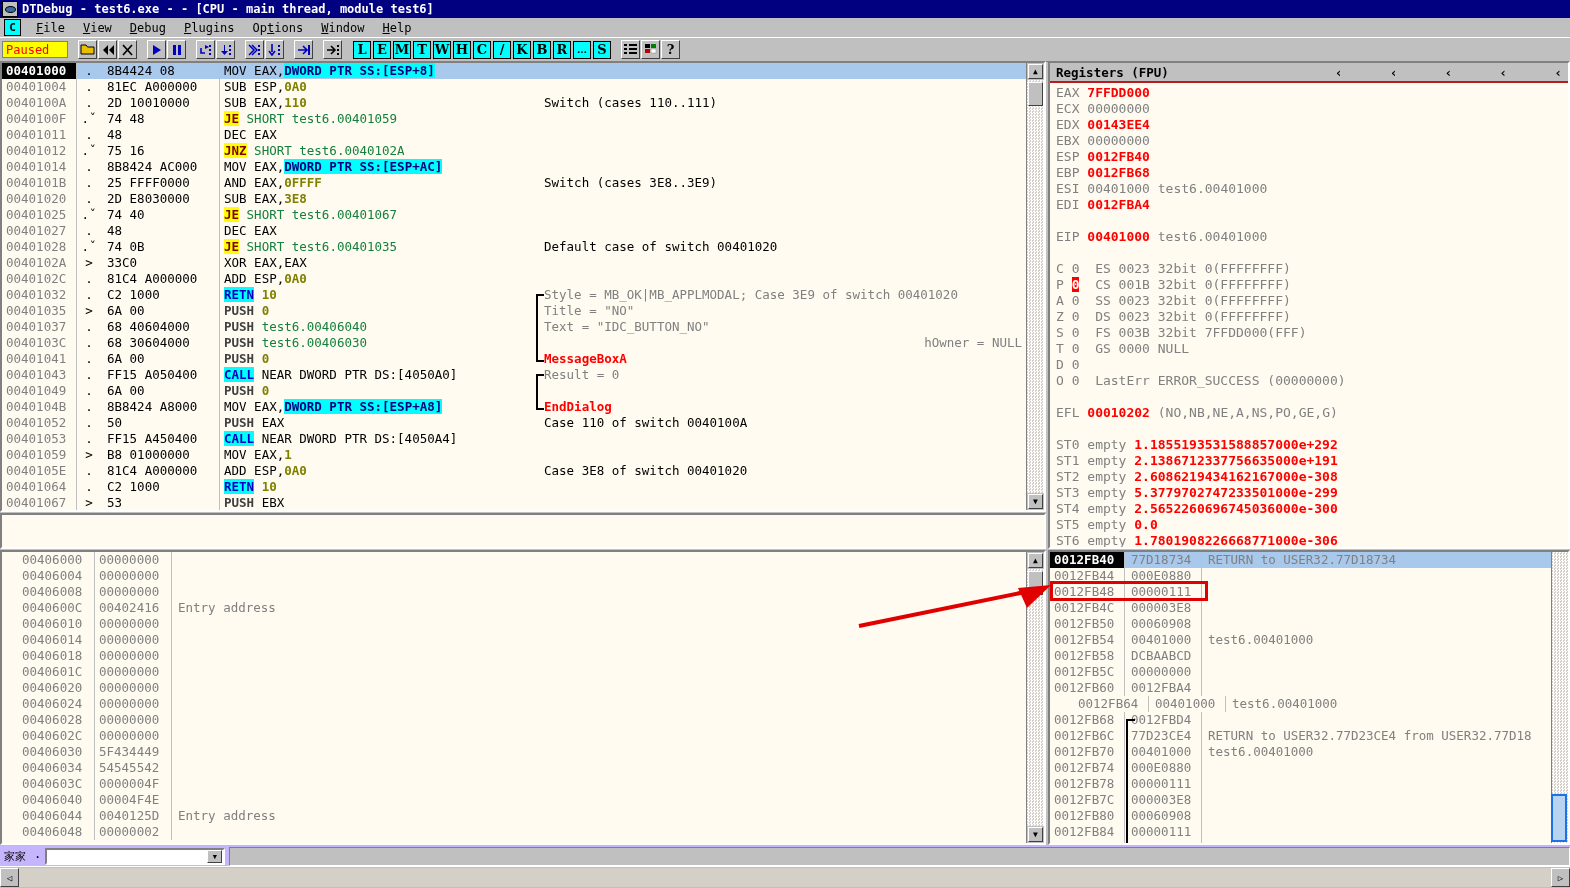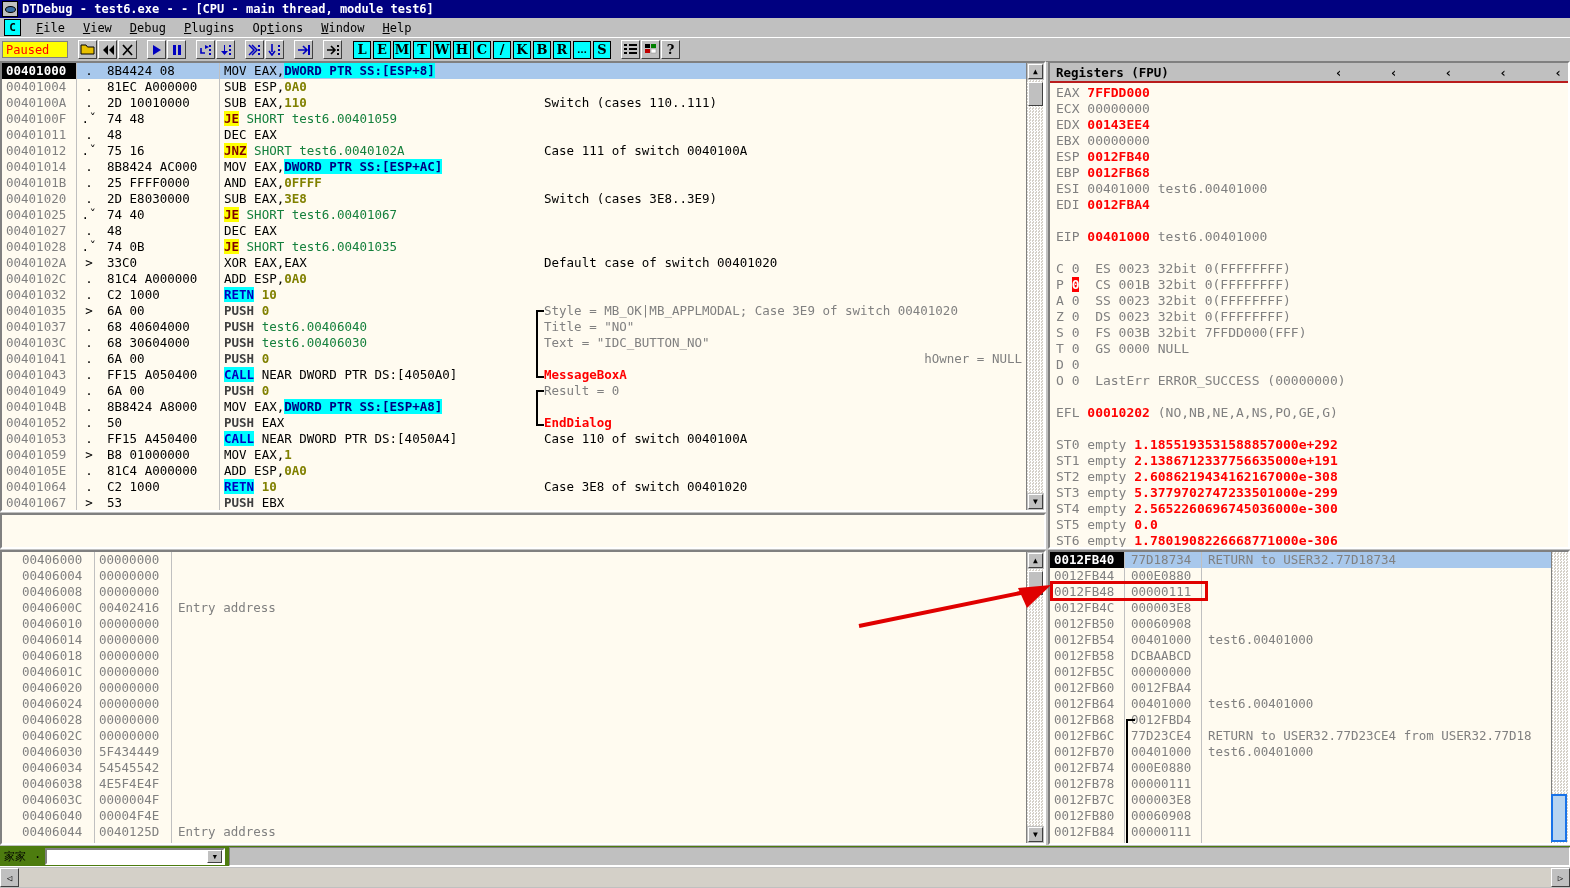--- a/index.html
+++ b/index.html
@@ -107,21 +107,21 @@
   .d-hex{color:#808080;width:76px;padding-left:4px;box-sizing:border-box;}
   .d-txt{color:#808080;padding-left:6px;}
 
   
   .s-addr{color:#808080;width:74px;padding-left:4px;box-sizing:border-box;}
   .s-val{color:#808080;width:76px;padding-left:6px;box-sizing:border-box;}
   .s-cmt{color:#808080;padding-left:6px;}
   .s-addr.sel{background:#000;color:#fff;font-weight:bold;}
 
   
-  .botbar{position:absolute;left:0;bottom:21px;width:1570px;height:21px;background:#4d7c0f;
+  .botbar{position:absolute;left:0;bottom:21px;width:1570px;height:21px;background:#c4b5fd;
           display:flex;align-items:center;}
   .combo{width:180px;height:17px;background:#fff;border:2px solid;
          border-color:#808080 #fff #fff #808080;display:flex;align-items:center;
          justify-content:flex-end;box-sizing:border-box;margin-left:4px;}
   .combo .arr{width:15px;height:13px;background:#c0c0c0;margin-right:1px;
          border-top:1px solid #fff;border-left:1px solid #fff;
          border-right:1px solid #404040;border-bottom:1px solid #404040;
          display:flex;align-items:center;justify-content:center;font-size:7px;box-sizing:border-box;}
   .statusfield{flex:1;height:19px;background:#c0c0c0;border:1px solid;
          border-color:#808080 #fff #fff #808080;margin-left:4px;box-sizing:border-box;}
@@ -309,21 +309,20 @@
         <div class="row"><span class="addr">0040105E</span><span class="sep"></span><span class="mark">.</span><span class="hex">81C4 A000000</span><span class="sep"></span><span class="mnem"><span>ADD ESP,</span><span class="k-num">0A0</span></span></div>
         <div class="row"><span class="addr">00401064</span><span class="sep"></span><span class="mark">.</span><span class="hex">C2 1000</span><span class="sep"></span><span class="mnem"><span class="k-ret">RETN</span><span> </span><span class="k-num">10</span></span></div>
         <div class="row"><span class="addr">00401067</span><span class="sep"></span><span class="mark">&gt;</span><span class="hex">53</span><span class="sep"></span><span class="mnem"><span class="k-blue">PUSH</span><span> EBX</span></span></div>
       </div>
     <div class="cmt-col" id="disasm-comments">
         <div class="cmt" style="position: relative;">&nbsp;</div>
         <div class="cmt" style="position: relative;">&nbsp;</div>
         <div class="cmt" style="position: relative;"><span>Switch (cases 110..111)</span></div>
         <div class="cmt" style="position: relative;">&nbsp;</div>
         <div class="cmt" style="position: relative;">&nbsp;</div>
-        <div class="cmt" style="position: relative;"><span>Case 111 of switch 0040100A</span></div>
         <div class="cmt" style="position: relative;">&nbsp;</div>
         <div class="cmt" style="position: relative;">&nbsp;</div>
         <div class="cmt" style="position: relative;"><span>Switch (cases 3E8..3E9)</span></div>
         <div class="cmt" style="position: relative;">&nbsp;</div>
         <div class="cmt" style="position: relative;">&nbsp;</div>
         <div class="cmt" style="position: relative;">&nbsp;</div>
         <div class="cmt" style="position: relative;"><span>Default case of switch 00401020</span></div>
         <div class="cmt" style="position: relative;">&nbsp;</div>
         <div class="cmt" style="position: relative;">&nbsp;</div>
         <div class="cmt" style="position: relative;"><span class="arg">Style = MB_OK|MB_APPLMODAL; Case 3E9 of switch 00401020</span><span style="position: absolute; left: 4px; width: 6px; border-left: 2px solid rgb(0, 0, 0); top: 7px; height: 9px; border-top: 2px solid rgb(0, 0, 0);"></span></div>
@@ -404,21 +403,20 @@
         <div class="row"><span class="d-addr">00406010</span><span class="sep"></span><span class="d-hex">00000000</span><span class="sep"></span><span class="d-txt"></span></div>
         <div class="row"><span class="d-addr">00406014</span><span class="sep"></span><span class="d-hex">00000000</span><span class="sep"></span><span class="d-txt"></span></div>
         <div class="row"><span class="d-addr">00406018</span><span class="sep"></span><span class="d-hex">00000000</span><span class="sep"></span><span class="d-txt"></span></div>
         <div class="row"><span class="d-addr">0040601C</span><span class="sep"></span><span class="d-hex">00000000</span><span class="sep"></span><span class="d-txt"></span></div>
         <div class="row"><span class="d-addr">00406020</span><span class="sep"></span><span class="d-hex">00000000</span><span class="sep"></span><span class="d-txt"></span></div>
         <div class="row"><span class="d-addr">00406024</span><span class="sep"></span><span class="d-hex">00000000</span><span class="sep"></span><span class="d-txt"></span></div>
         <div class="row"><span class="d-addr">00406028</span><span class="sep"></span><span class="d-hex">00000000</span><span class="sep"></span><span class="d-txt"></span></div>
         <div class="row"><span class="d-addr">0040602C</span><span class="sep"></span><span class="d-hex">00000000</span><span class="sep"></span><span class="d-txt"></span></div>
         <div class="row"><span class="d-addr">00406030</span><span class="sep"></span><span class="d-hex">5F434449</span><span class="sep"></span><span class="d-txt"></span></div>
         <div class="row"><span class="d-addr">00406034</span><span class="sep"></span><span class="d-hex">54545542</span><span class="sep"></span><span class="d-txt"></span></div>
-        <div class="row"><span class="d-addr">00406038</span><span class="sep"></span><span class="d-hex">4E5F4E4F</span><span class="sep"></span><span class="d-txt"></span></div>
         <div class="row"><span class="d-addr">0040603C</span><span class="sep"></span><span class="d-hex">0000004F</span><span class="sep"></span><span class="d-txt"></span></div>
         <div class="row"><span class="d-addr">00406040</span><span class="sep"></span><span class="d-hex">00004F4E</span><span class="sep"></span><span class="d-txt"></span></div>
         <div class="row"><span class="d-addr">00406044</span><span class="sep"></span><span class="d-hex">0040125D</span><span class="sep"></span><span class="d-txt">Entry address</span></div>
         <div class="row"><span class="d-addr">00406048</span><span class="sep"></span><span class="d-hex">00000002</span><span class="sep"></span><span class="d-txt"></span></div>
       </div>
     <div class="vsb">
       <div class="arrow">▲</div>
       <div class="track"></div>
       <div class="thumb" style="top:19px;"></div>
       <div class="arrow bot">▼</div>
@@ -429,21 +427,21 @@
     <div id="stack-rows" style="position:absolute;left:0;top:0;width:505px;">
         <div class="row sel-row" style="position: relative;"><span class="s-addr sel">0012FB40</span><span class="sep"></span><span class="s-val">77D18734</span><span class="sep"></span><span class="s-cmt">RETURN to USER32.77D18734</span></div>
         <div class="row" style="position: relative;"><span class="s-addr">0012FB44</span><span class="sep"></span><span class="s-val">000E0880</span><span class="sep"></span><span class="s-cmt"></span></div>
         <div class="row" style="position: relative;"><span class="s-addr">0012FB48</span><span class="sep"></span><span class="s-val">00000111</span><span class="sep"></span><span class="s-cmt"></span></div>
         <div class="row" style="position: relative;"><span class="s-addr">0012FB4C</span><span class="sep"></span><span class="s-val">000003E8</span><span class="sep"></span><span class="s-cmt"></span></div>
         <div class="row" style="position: relative;"><span class="s-addr">0012FB50</span><span class="sep"></span><span class="s-val">00060908</span><span class="sep"></span><span class="s-cmt"></span></div>
         <div class="row" style="position: relative;"><span class="s-addr">0012FB54</span><span class="sep"></span><span class="s-val">00401000</span><span class="sep"></span><span class="s-cmt">test6.00401000</span></div>
         <div class="row" style="position: relative;"><span class="s-addr">0012FB58</span><span class="sep"></span><span class="s-val">DCBAABCD</span><span class="sep"></span><span class="s-cmt"></span></div>
         <div class="row" style="position: relative;"><span class="s-addr">0012FB5C</span><span class="sep"></span><span class="s-val">00000000</span><span class="sep"></span><span class="s-cmt"></span></div>
         <div class="row" style="position: relative;"><span class="s-addr">0012FB60</span><span class="sep"></span><span class="s-val">0012FBA4</span><span class="sep"></span><span class="s-cmt"></span></div>
-        <div class="row" style="position: relative;"><span class="s-addr">0012FB64</span><span class="sep"></span><span class="s-val">00401000</span><span class="sep"></span><span class="s-cmt">test6.00401000</span></div>
+        <div class="row" style="position: relative; padding-left: 24px;"><span class="s-addr">0012FB64</span><span class="sep"></span><span class="s-val">00401000</span><span class="sep"></span><span class="s-cmt">test6.00401000</span></div>
         <div class="row" style="position: relative;"><span class="s-addr">0012FB68</span><span class="sep"></span><span class="s-val">0012FBD4</span><span class="sep"></span><span class="s-cmt"></span><span style="position:absolute;left:76px;top:7px;width:7px;height:9px;border-left:2px solid #000;border-top:2px solid #000;"></span></div>
         <div class="row" style="position: relative;"><span class="s-addr">0012FB6C</span><span class="sep"></span><span class="s-val">77D23CE4</span><span class="sep"></span><span class="s-cmt">RETURN to USER32.77D23CE4 from USER32.77D18</span><span style="position:absolute;left:76px;top:0;height:16px;border-left:2px solid #000;"></span></div>
         <div class="row" style="position: relative;"><span class="s-addr">0012FB70</span><span class="sep"></span><span class="s-val">00401000</span><span class="sep"></span><span class="s-cmt">test6.00401000</span><span style="position:absolute;left:76px;top:0;height:16px;border-left:2px solid #000;"></span></div>
         <div class="row" style="position: relative;"><span class="s-addr">0012FB74</span><span class="sep"></span><span class="s-val">000E0880</span><span class="sep"></span><span class="s-cmt"></span><span style="position:absolute;left:76px;top:0;height:16px;border-left:2px solid #000;"></span></div>
         <div class="row" style="position: relative;"><span class="s-addr">0012FB78</span><span class="sep"></span><span class="s-val">00000111</span><span class="sep"></span><span class="s-cmt"></span><span style="position:absolute;left:76px;top:0;height:16px;border-left:2px solid #000;"></span></div>
         <div class="row" style="position: relative;"><span class="s-addr">0012FB7C</span><span class="sep"></span><span class="s-val">000003E8</span><span class="sep"></span><span class="s-cmt"></span><span style="position:absolute;left:76px;top:0;height:16px;border-left:2px solid #000;"></span></div>
         <div class="row" style="position: relative;"><span class="s-addr">0012FB80</span><span class="sep"></span><span class="s-val">00060908</span><span class="sep"></span><span class="s-cmt"></span><span style="position:absolute;left:76px;top:0;height:16px;border-left:2px solid #000;"></span></div>
         <div class="row" style="position: relative;"><span class="s-addr">0012FB84</span><span class="sep"></span><span class="s-val">00000111</span><span class="sep"></span><span class="s-cmt"></span><span style="position:absolute;left:76px;top:0;height:16px;border-left:2px solid #000;"></span></div>
         <div class="row" style="position: relative;"><span class="s-addr">0012FB88</span><span class="sep"></span><span class="s-val">000E0880</span><span class="sep"></span><span class="s-cmt"></span><span style="position:absolute;left:76px;top:0;height:16px;border-left:2px solid #000;"></span></div>
       </div>

